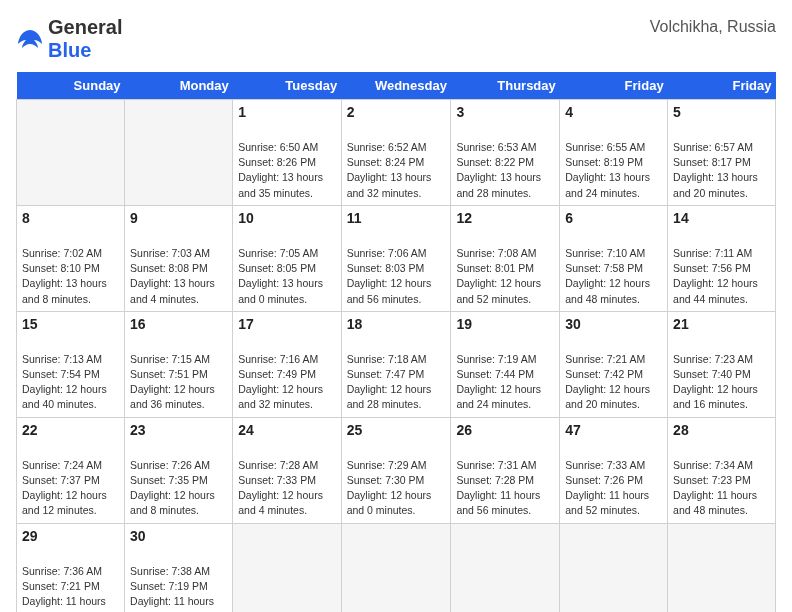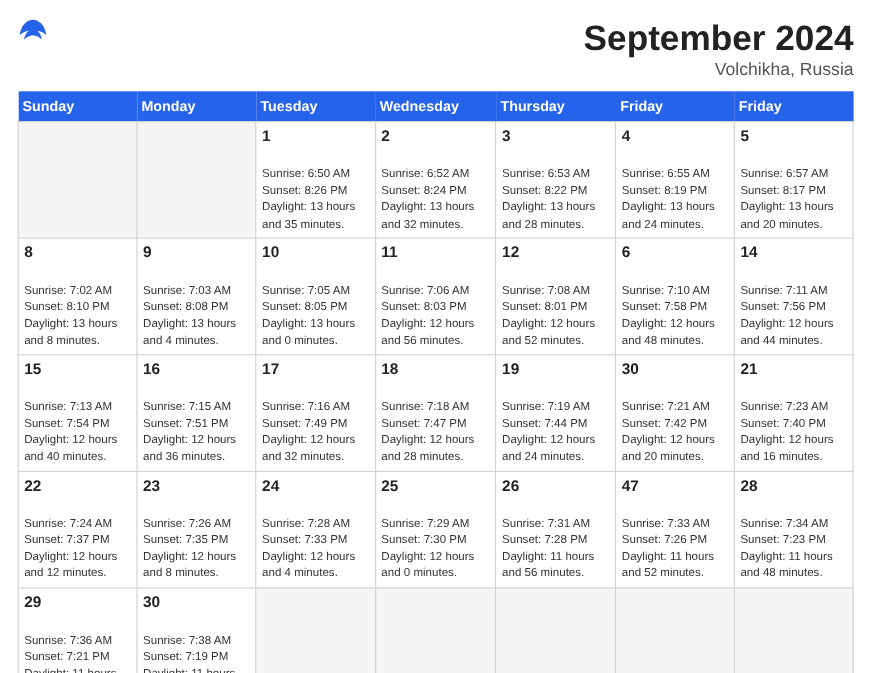--- a/index.html
+++ b/index.html
@@ -37,21 +37,21 @@
     }
     .calendar-table {
       width: 100%;
       border-collapse: collapse;
       font-size: 11px;
     }
     .calendar-table th {
       background-color: #2563eb;
       color: #fff;
       padding: 6px 4px;
-      text-align: left;
+      text-align: right;
       font-size: 13px;
       font-weight: bold;
     }
     .calendar-table td {
       border: 1px solid #d0d0d0;
       vertical-align: top;
       padding: 4px 5px;
       height: 88px;
       width: 112px;
       background: #fff;
@@ -79,24 +79,27 @@
   </style>
 </head>
 <body>
 
 <div class="header-area">
   <div class="logo">
     <div class="logo-line1">
       <svg width="28" height="22" viewBox="0 0 28 22">
         <path d="M14 2 C10 2 6 5 4 9 C3 11 2 14 2 16 C4 14 7 12 10 12 C8 14 6 17 6 20 C8 18 11 16 14 16 C17 16 20 18 22 20 C22 17 20 14 18 12 C21 12 24 14 26 16 C26 14 25 11 24 9 C22 5 18 2 14 2 Z" fill="#2563eb"></path>
       </svg>
+      <span style="font-size:20px;font-weight:bold;">
+        <span style="color:#333;">General</span><br>
+        <span style="color:#2563eb; font-size:20px; font-weight:bold;">Blue</span>
+      </span>
     </div>
   </div>
   <div class="title-area">
-    <div class="month-title">September 2024</div>
     <div class="location-subtitle">Volchikha, Russia</div>
   </div>
 </div>
 
 <table class="calendar-table">
   <thead>
     <tr>
     <th>Sunday</th>
         <th>Monday</th>
         <th>Tuesday</th>

